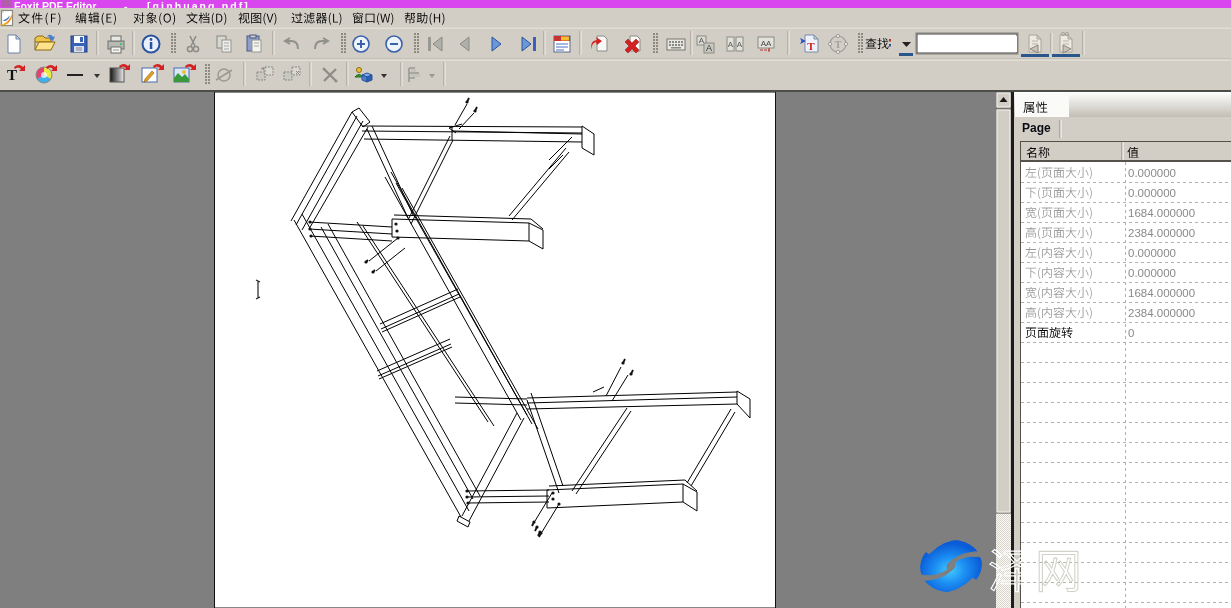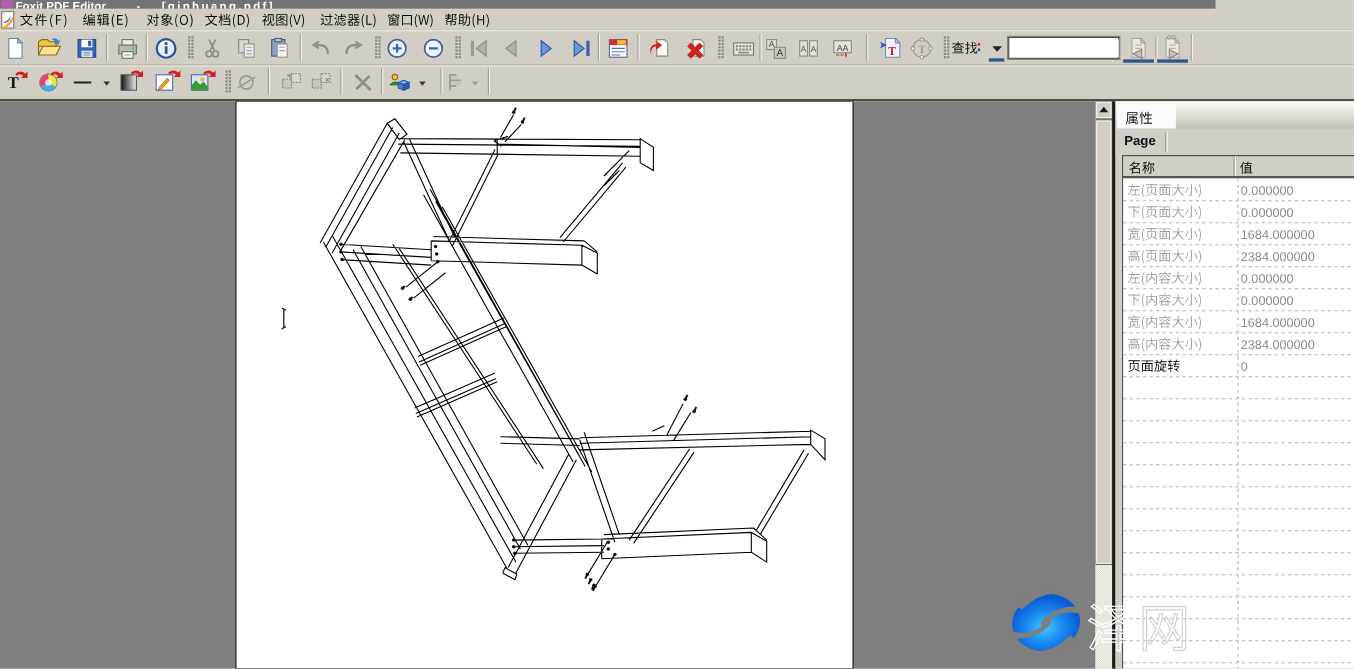--- a/index.html
+++ b/index.html
@@ -1,17 +1,17 @@
 <!DOCTYPE html>
 <html><head><meta charset="utf-8"><style>
 html,body{margin:0;padding:0}
 body{width:1231px;height:608px;position:relative;overflow:hidden;background:#d2cec5;font-family:"Liberation Sans",sans-serif}
 .abs{position:absolute}
 </style></head><body>
-<div class="abs" style="left:0;top:0;width:1105px;height:8px;background:#737373;overflow:hidden">
+<div class="abs" style="left:0;top:0;width:1231px;height:8px;background:#d946ef;overflow:hidden">
     <div class="abs" style="left:1px;top:0;width:11px;height:7px;background:#b05fa8;border-radius:2px"></div>
     <div class="abs" style="left:14px;top:-1px;font:bold 10.5px 'Liberation Sans',sans-serif;color:#fff;line-height:15px;white-space:nowrap">Foxit PDF Editor</div>
     <div class="abs" style="left:124px;top:-1px;font:bold 10.5px 'Liberation Sans',sans-serif;color:#fff;line-height:15px;white-space:nowrap">-</div>
     <div class="abs" style="left:147px;top:-1px;font:bold 10.5px 'Liberation Sans',sans-serif;color:#fff;letter-spacing:2.1px;line-height:15px;white-space:nowrap">[qinhuang.pdf]</div>
   </div>
 <div class="abs" style="left:0;top:8px;width:1231px;height:19px;background:#d2cec5"></div>
 <svg class="abs" style="left:0;top:8px" width="470" height="19" viewBox="0 0 470 19">
     <rect x="1.5" y="2.5" width="11" height="15" fill="#fff" stroke="#8a8a82" stroke-width="1.2"></rect>
     <circle cx="3" cy="4" r="1" fill="#d2cec5"></circle>
     <path d="M0,17 C3,17 9,14 12.5,5 C13,9 10,15 6,16.5 C4,17.5 1,17.8 0,17 Z" fill="#f79422"></path>

